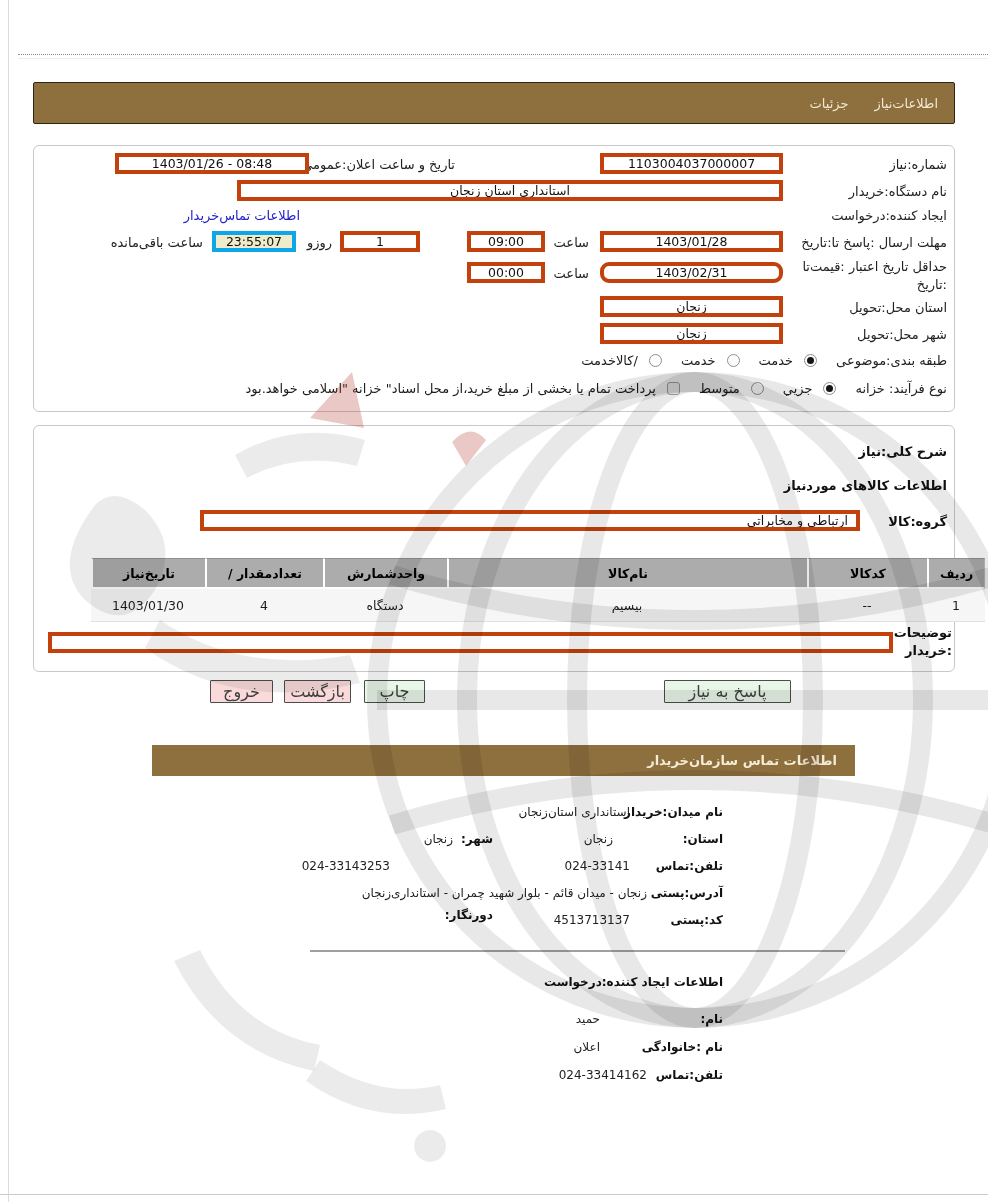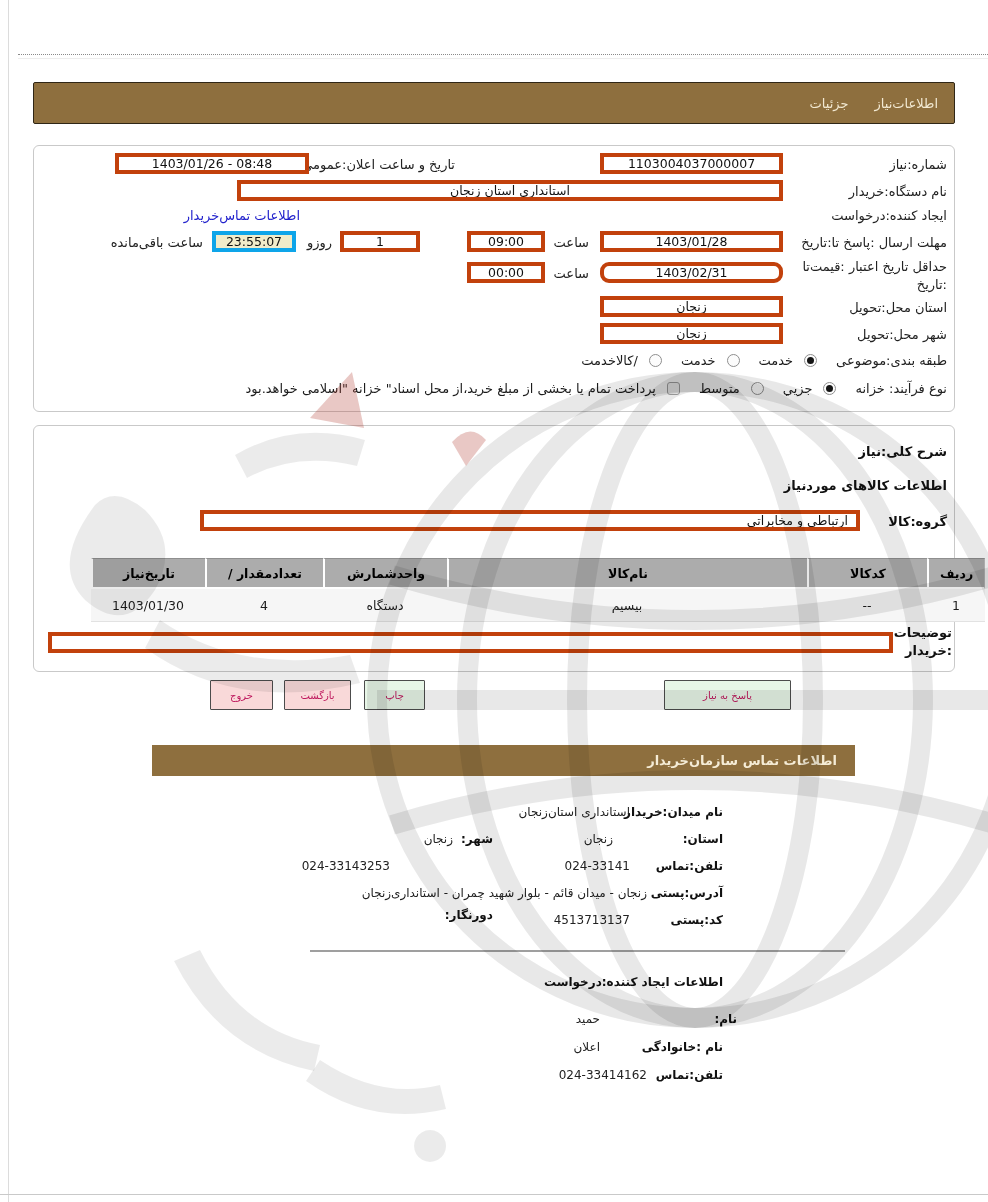--- a/index.html
+++ b/index.html
@@ -44,22 +44,22 @@
 
   table.tbl{position:absolute;left:57px;top:132px;width:894px;border-collapse:separate;border-spacing:0;
             table-layout:fixed;font-size:12.5px;}
   .tbl th{background:#acacac;color:#000;font-weight:bold;height:28px;padding:0 4px;
           border-left:2px solid #fff;border-top:1px solid #8f8f8f;border-bottom:2px solid #fff;
           white-space:nowrap;overflow:hidden;}
   .tbl th:first-child{border-right:1px solid #bdbdbd;}
   .tbl td{background:#f6f6f6;height:30px;text-align:center;border-bottom:1px solid #e2e2e2;
           white-space:nowrap;overflow:hidden;}
 
-  .btn{position:absolute;top:680px;height:30px;box-sizing:border-box;border:1px solid #4c4c4c;
-       display:flex;align-items:center;justify-content:center;font-size:10px;color:#be185d;
+  .btn{position:absolute;top:680px;height:23px;box-sizing:border-box;border:1px solid #4c4c4c;
+       display:flex;align-items:center;justify-content:center;font-size:16px;color:#404040;
        white-space:nowrap;cursor:pointer;border-radius:1px;}
   .btn.green{background:#e7f6e7;}
   .btn.pink{background:#f9d9d9;}
 
   .bar2{position:absolute;left:152px;top:745px;width:703px;height:31px;box-sizing:border-box;
         background:#8e6f3e;color:#f5ecd6;font-weight:bold;font-size:13px;
         display:flex;align-items:center;padding-right:18px;}
   .c-lab{position:absolute;font-size:12px;font-weight:bold;color:#111;white-space:nowrap;}
   .c-val{position:absolute;font-size:12px;color:#222;white-space:nowrap;}
   .divider2{position:absolute;top:950px;left:310px;right:143px;border-top:2px solid #9f9f9f;}
@@ -200,21 +200,21 @@
   <span class="c-lab" style="top:886px;right:265px;">آدرس:پستی</span>
   <span class="c-val" style="top:886px;right:341px;">زنجان - میدان قائم - بلوار شهید چمران - استانداری‌زنجان</span>
 
   <span class="c-lab" style="top:913px;right:265px;">کد:پستی</span>
   <span class="c-val ltr" style="top:913px;right:358px;">4513713137</span>
 
   <div class="divider2"></div>
 
   <span class="c-lab" style="top:975px;right:265px;">اطلاعات ایجاد کننده:درخواست</span>
 
-  <span class="c-lab" style="top:1012px;right:251px;">نام:</span>
+  <span class="c-lab" style="top:1012px;right:265px;">نام:</span>
   <span class="c-val" style="top:1012px;right:388px;">حمید</span>
 
   <span class="c-lab" style="top:1040px;right:265px;">نام :خانوادگی</span>
   <span class="c-val" style="top:1040px;right:388px;">اعلان</span>
 
   <span class="c-lab" style="top:1068px;right:265px;">تلفن:تماس</span>
   <span class="c-val ltr" style="top:1068px;right:341px;">024-33414162</span>
 
   <svg class="wm" width="988" height="1202" viewBox="0 0 988 1202">
     <g fill="none" stroke="#000000" stroke-opacity="0.09" stroke-width="20">

